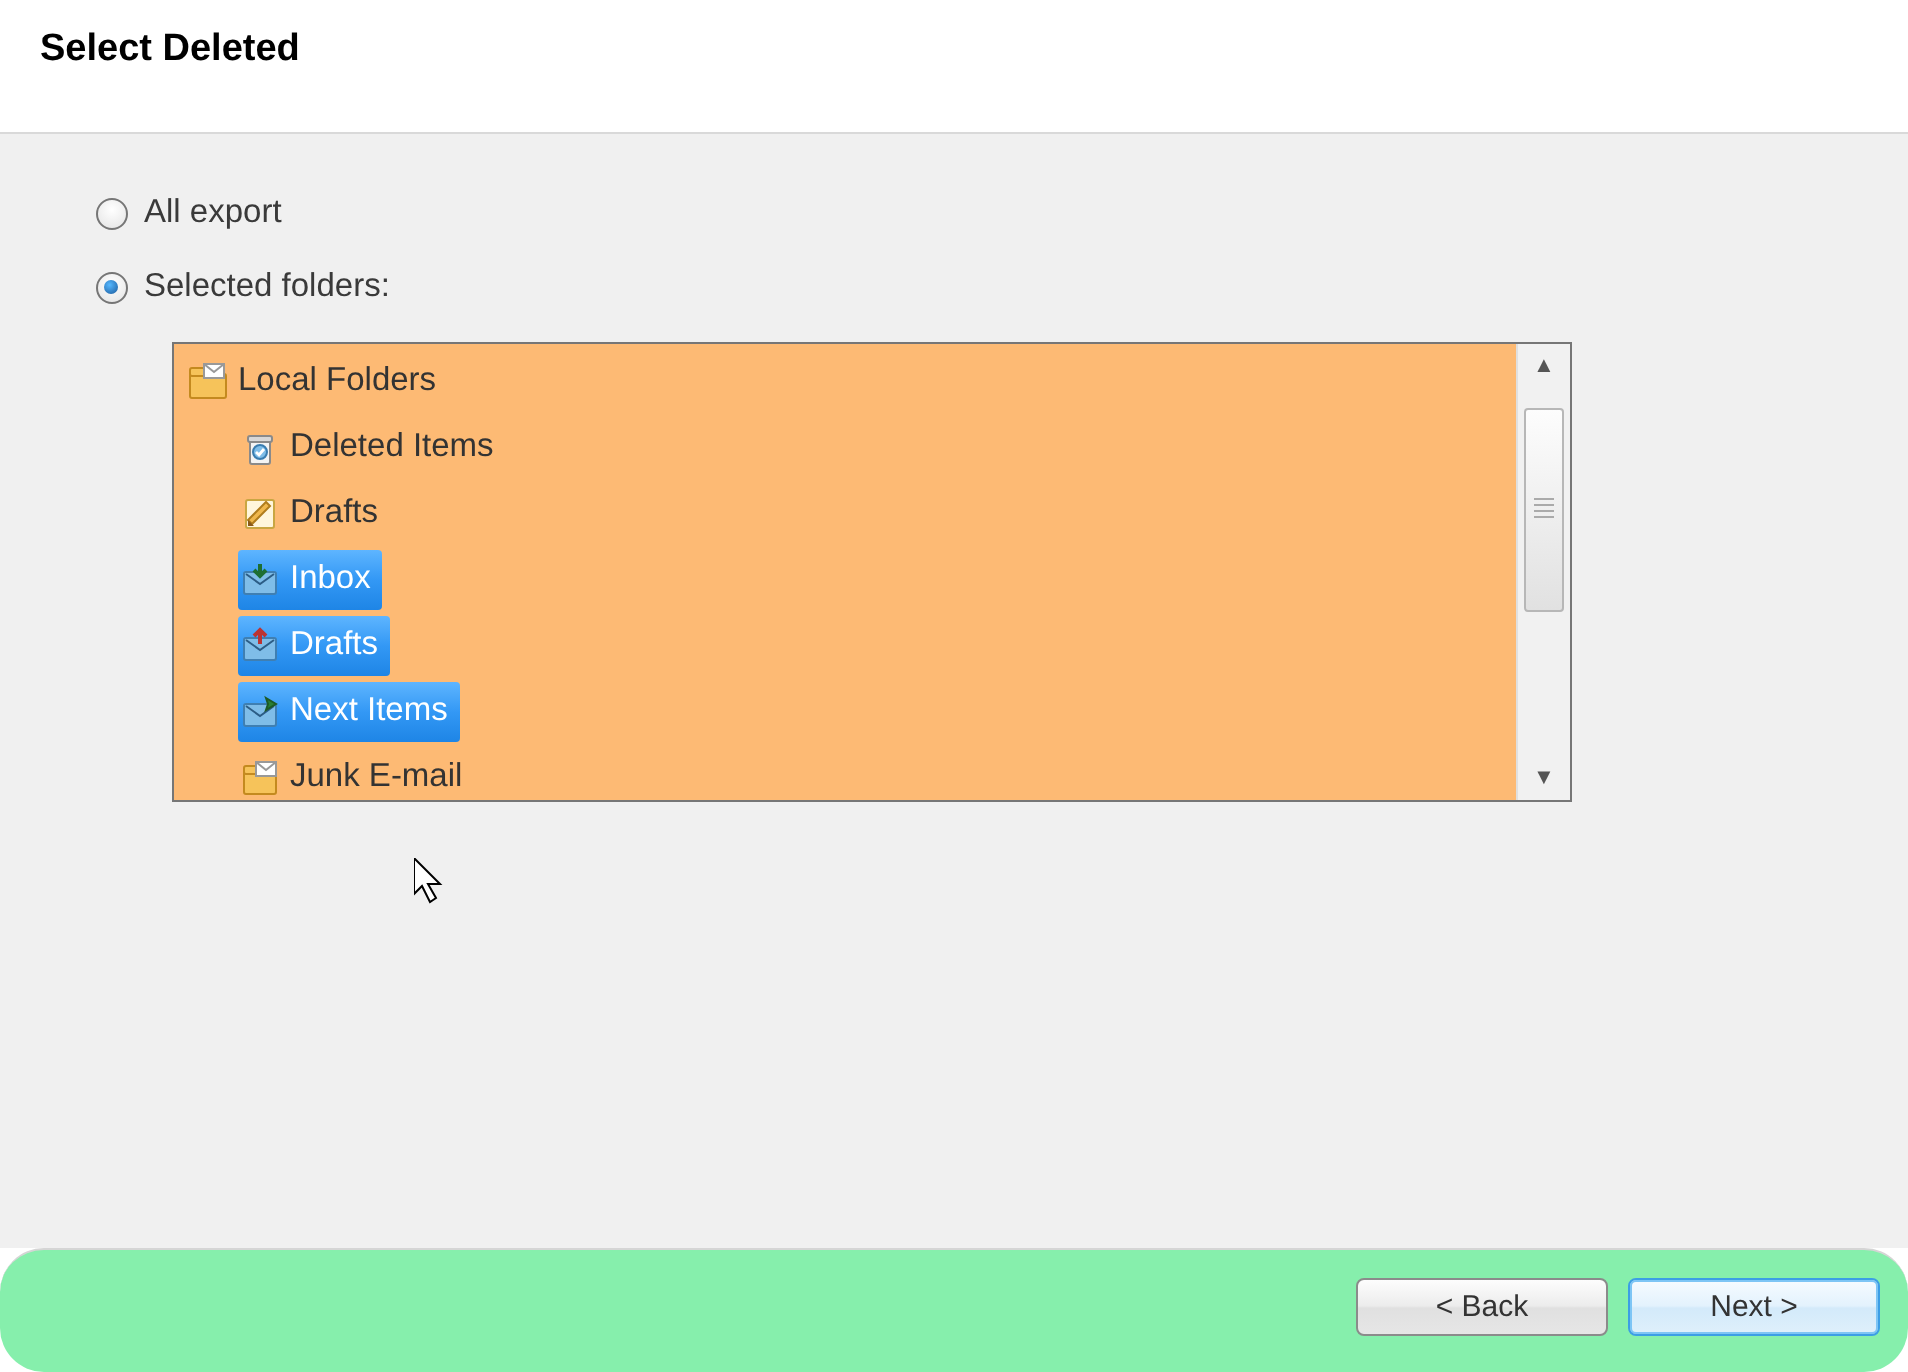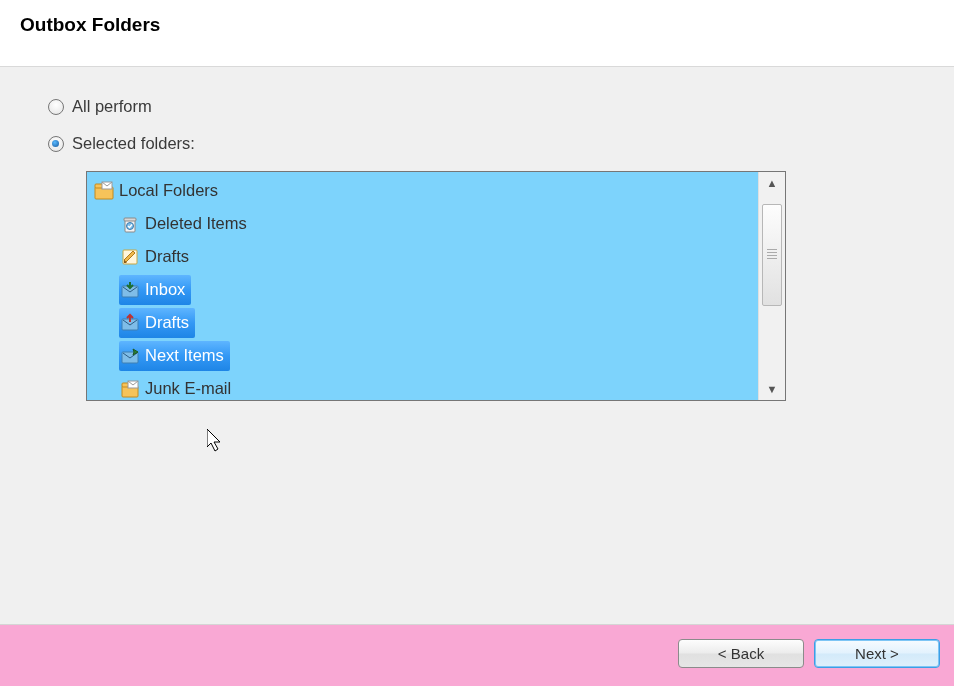--- a/index.html
+++ b/index.html
@@ -71,21 +71,21 @@
     width: 7px;
     height: 7px;
     border-radius: 50%;
     background: radial-gradient(circle at 40% 35%, #56b8ff 0%, #1a5a9c 100%);
   }
   .tree-container {
     margin: 8px 0 0 38px;
     width: 700px;
     height: 230px;
     border: 1px solid #767676;
-    background: #7dd3fc;
+    background: #fdba74;
     position: relative;
     box-sizing: border-box;
     overflow: hidden;
   }
   .tree {
     position: absolute;
     left: 0;
     right: 26px;
     top: 0;
     bottom: 0;
@@ -162,25 +162,26 @@
     content: "";
     position: absolute;
     left: 4px;
     right: 4px;
     top: 44px;
     height: 10px;
     background: repeating-linear-gradient(180deg, #aaa 0, #aaa 1px, transparent 1px, transparent 3px);
   }
   .footer {
     border-top: 1px solid #d5d5d5;
-    background: #f9a8d4;
+    background: #86efac;
     padding: 14px 14px 18px 0;
     display: flex;
     justify-content: flex-end;
     gap: 10px;
+    border-radius: 22px;
   }
   button.wizard-btn {
     width: 126px;
     height: 29px;
     font-family: inherit;
     font-size: 15px;
     color: #333;
     border: 1px solid #8b8b8b;
     border-radius: 4px;
     background: linear-gradient(180deg, #fdfdfd 0%, #ececec 48%, #e0e0e0 52%, #e6e6e6 100%);
@@ -196,30 +197,30 @@
     position: absolute;
   }
   
 </style>
 </head>
 <body>
 
 <div class="dialog">
 
   <div class="header">
-    <h1>Outbox Folders</h1>
+    <h1>Select Deleted</h1>
   </div>
   <div class="divider"></div>
 
   <div class="content">
 
 
     <div class="radio-row">
       <span class="radio-outer"></span>
-      <span>All perform</span>
+      <span>All export</span>
     </div>
 
     <div class="radio-row">
       <span class="radio-outer checked"></span>
       <span>Selected folders:</span>
     </div>
 
     <div class="tree-container">
       <div class="tree">
 

